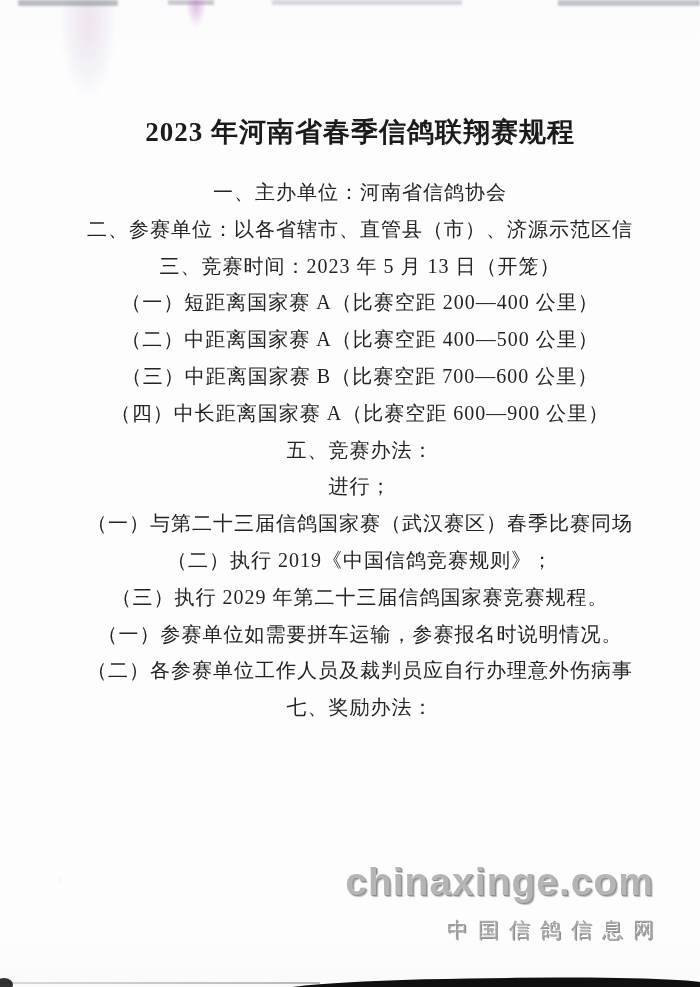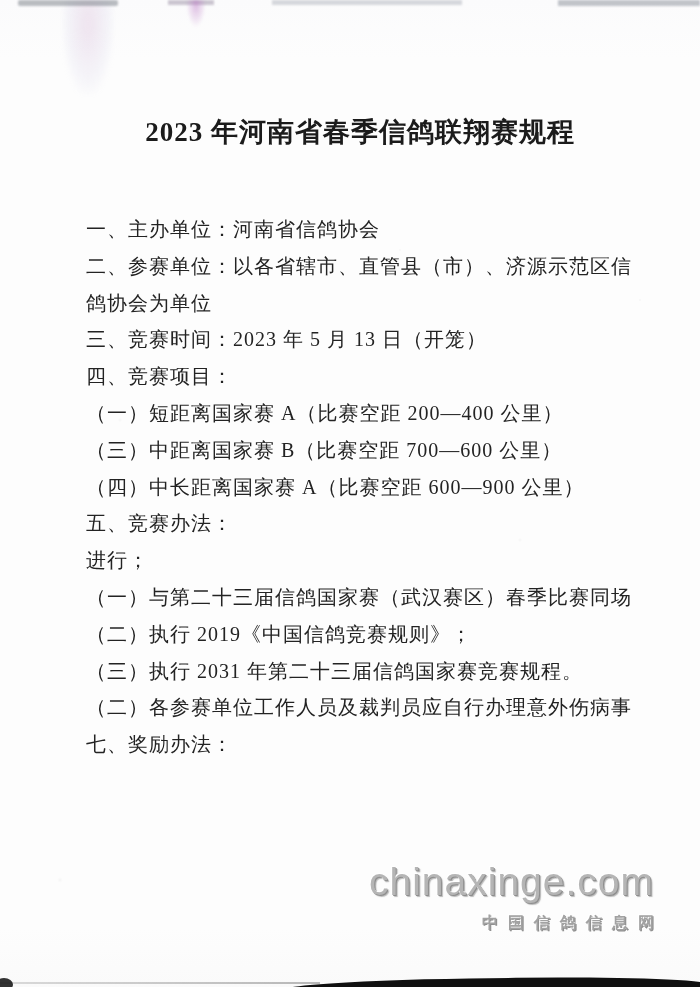--- a/index.html
+++ b/index.html
@@ -34,21 +34,22 @@
     margin: 0;
     padding-top: 113px;
     font-size: 27px;
     line-height: 38px;
     font-weight: bold;
     text-align: center;
     letter-spacing: 1px;
     color: #1b1b1b;
   }
   .doc-body {
-    margin-top: 60px;
+    margin-top: 23px;
+    text-align: center;
   }
   .doc-line {
     margin: 0;
     height: 36.8px;
     line-height: 36.8px;
     font-size: 20px;
     letter-spacing: 1px;
     white-space: nowrap;
     color: #232323;
   }
@@ -57,34 +58,34 @@
     position: absolute;
     top: 860px;
     right: 46px;
     text-align: right;
     font-family: "Liberation Sans", "DejaVu Sans", sans-serif;
     user-select: none;
   }
   .watermark-domain {
     font-size: 39px;
     line-height: 44px;
-    font-weight: normal;
+    font-weight: bold;
     color: #b5b5b5;
     letter-spacing: 1px;
     text-shadow:
       -1px -1px 0 #ffffff,
       1px 1px 0 #8e8e8e,
       2px 2px 1px rgba(140,140,140,0.6);
   }
   .watermark-site {
-    margin-top: 6px;
+    margin-top: 13px;
     margin-right: -10px;
-    font-size: 16px;
+    font-size: 21px;
     line-height: 26px;
-    font-weight: bold;
+    font-weight: normal;
     color: #a2a2a2;
     letter-spacing: 10px;
     text-shadow:
       -1px -1px 0 #ffffff,
       1px 1px 0 #8f8f8f;
   }
   
   .artifact { position: absolute; pointer-events: none; }
   .artifact-top-1 {
     left: 18px; top: 0; width: 100px; height: 6px;
@@ -152,31 +153,31 @@
   <div class="artifact artifact-top-2"></div>
   <div class="artifact artifact-magenta"></div>
   <div class="artifact artifact-top-3"></div>
   <div class="artifact artifact-top-4"></div>
 
   <div class="doc">
     <h1 class="doc-title">2023 年河南省春季信鸽联翔赛规程</h1>
     <div class="doc-body">
       <p class="doc-line">一、主办单位：河南省信鸽协会</p>
       <p class="doc-line">二、参赛单位：以各省辖市、直管县（市）、济源示范区信</p>
-      <p class="doc-line">鸽协会为单位</p>
       <p class="doc-line">三、竞赛时间：2023 年 5 月 13 日（开笼）</p>
-      <p class="doc-line">四、竞赛项目：</p>
       <p class="doc-line">（一）短距离国家赛 A（比赛空距 200—400 公里）</p>
+      <p class="doc-line">（二）中距离国家赛 A（比赛空距 400—500 公里）</p>
       <p class="doc-line">（三）中距离国家赛 B（比赛空距 700—600 公里）</p>
       <p class="doc-line">（四）中长距离国家赛 A（比赛空距 600—900 公里）</p>
       <p class="doc-line">五、竞赛办法：</p>
       <p class="doc-line">进行；</p>
       <p class="doc-line">（一）与第二十三届信鸽国家赛（武汉赛区）春季比赛同场</p>
       <p class="doc-line">（二）执行 2019《中国信鸽竞赛规则》；</p>
-      <p class="doc-line">（三）执行 2031 年第二十三届信鸽国家赛竞赛规程。</p>
+      <p class="doc-line">（三）执行 2029 年第二十三届信鸽国家赛竞赛规程。</p>
+      <p class="doc-line">（一）参赛单位如需要拼车运输，参赛报名时说明情况。</p>
       <p class="doc-line">（二）各参赛单位工作人员及裁判员应自行办理意外伤病事</p>
       <p class="doc-line">七、奖励办法：</p>
     </div>
   </div>
 
   <div class="watermark">
     <div class="watermark-domain">chinaxinge.com</div>
     <div class="watermark-site">中国信鸽信息网</div>
   </div>
 

